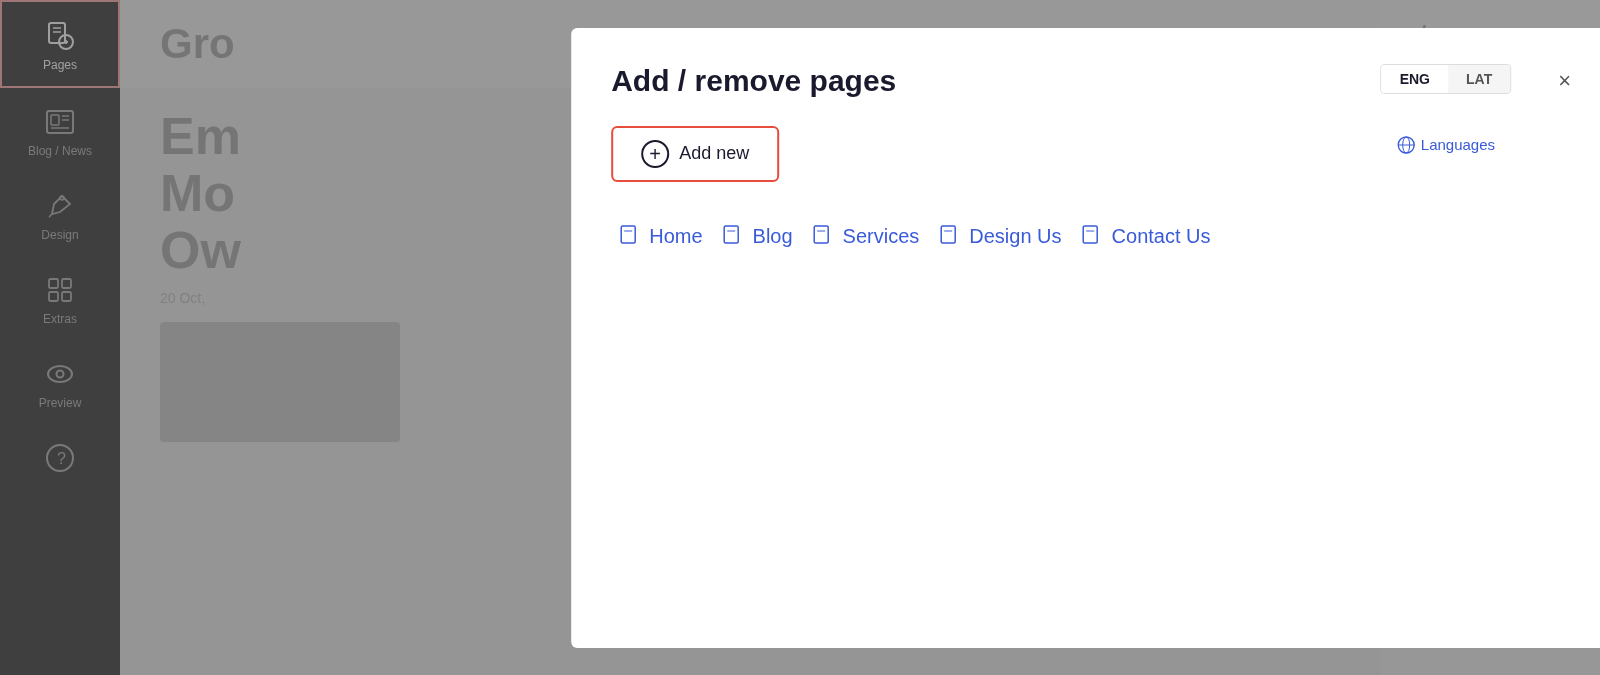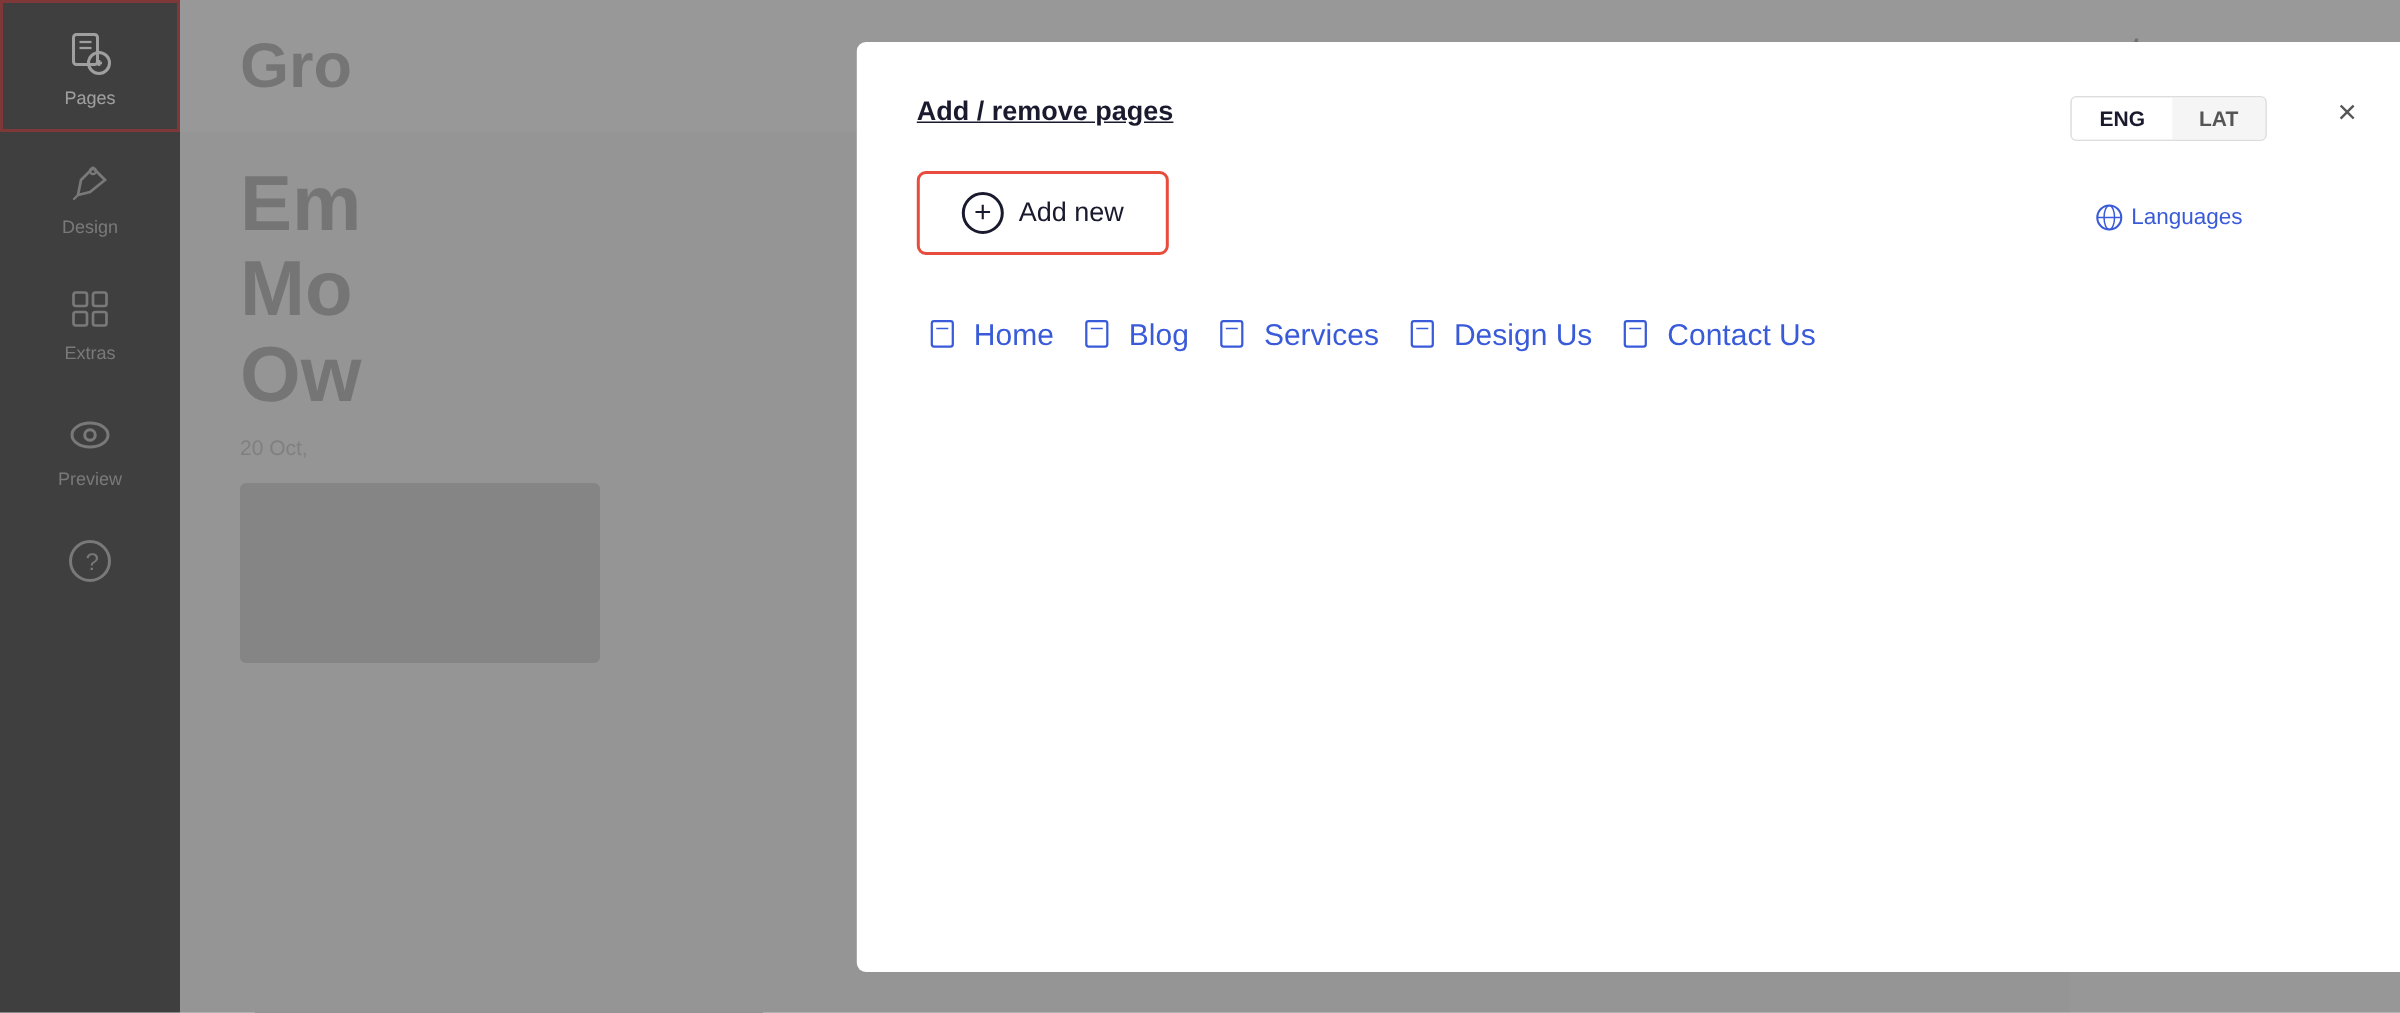--- a/index.html
+++ b/index.html
@@ -32,21 +32,21 @@
       width: 100%;
       padding: 18px 0 14px;
       cursor: pointer;
       color: #aaa;
       font-size: 12px;
       gap: 6px;
       border: none;
       background: none;
     }
     .sidebar-item.active {
-      border: 2px solid #b91c1c;
+      border: 2px solid #fca5a5;
       color: #fff;
     }
     .sidebar-item svg { width: 32px; height: 32px; }
 
     
     .main-content {
       position: absolute;
       left: 120px; top: 0;
       right: 0; bottom: 0;
       background: #e8e8e8;
@@ -120,24 +120,23 @@
       z-index: 30;
       padding: 36px 40px;
     }
     .modal-header {
       display: flex;
       align-items: center;
       justify-content: space-between;
       margin-bottom: 28px;
     }
     .modal-title {
-      font-size: 18px;
+      font-size: 30px;
       font-weight: 600;
       color: #1a1a2e;
-      text-decoration: underline;
     }
     .close-btn {
       background: none;
       border: none;
       cursor: pointer;
       color: #555;
       font-size: 22px;
       line-height: 1;
     }
     .add-new-btn {
@@ -250,20 +249,30 @@
       <rect x="5" y="3" width="16" height="20" rx="2" stroke="#fff" stroke-width="2" fill="none"></rect>
       <line x1="9" y1="8" x2="17" y2="8" stroke="#fff" stroke-width="1.5"></line>
       <line x1="9" y1="12" x2="17" y2="12" stroke="#fff" stroke-width="1.5"></line>
       <circle cx="22" cy="22" r="7" stroke="#fff" stroke-width="2" fill="none"></circle>
       <line x1="20" y1="22" x2="24" y2="22" stroke="#fff" stroke-width="1.8"></line>
       <line x1="22" y1="20" x2="22" y2="24" stroke="#fff" stroke-width="1.8"></line>
     </svg>
     <span>Pages</span>
   </div>
 
+  <div class="sidebar-item">
+    <svg viewBox="0 0 32 32" fill="none" xmlns="http://www.w3.org/2000/svg">
+      <rect x="3" y="5" width="26" height="22" rx="2" stroke="#aaa" stroke-width="2" fill="none"></rect>
+      <rect x="7" y="9" width="8" height="10" rx="1" stroke="#aaa" stroke-width="1.5" fill="none"></rect>
+      <line x1="18" y1="10" x2="25" y2="10" stroke="#aaa" stroke-width="1.5"></line>
+      <line x1="18" y1="14" x2="25" y2="14" stroke="#aaa" stroke-width="1.5"></line>
+      <line x1="7" y1="22" x2="25" y2="22" stroke="#aaa" stroke-width="1.5"></line>
+    </svg>
+    <span>Blog / News</span>
+  </div>
 
   <div class="sidebar-item">
     <svg viewBox="0 0 32 32" fill="none" xmlns="http://www.w3.org/2000/svg">
       <path d="M8 24 L10 14 L18 6 L26 14 L16 22 Z" stroke="#aaa" stroke-width="1.8" fill="none"></path>
       <circle cx="18" cy="8" r="2" stroke="#aaa" stroke-width="1.5" fill="none"></circle>
       <path d="M8 24 Q4 28 6 26" stroke="#aaa" stroke-width="1.5"></path>
     </svg>
     <span>Design</span>
   </div>
 

